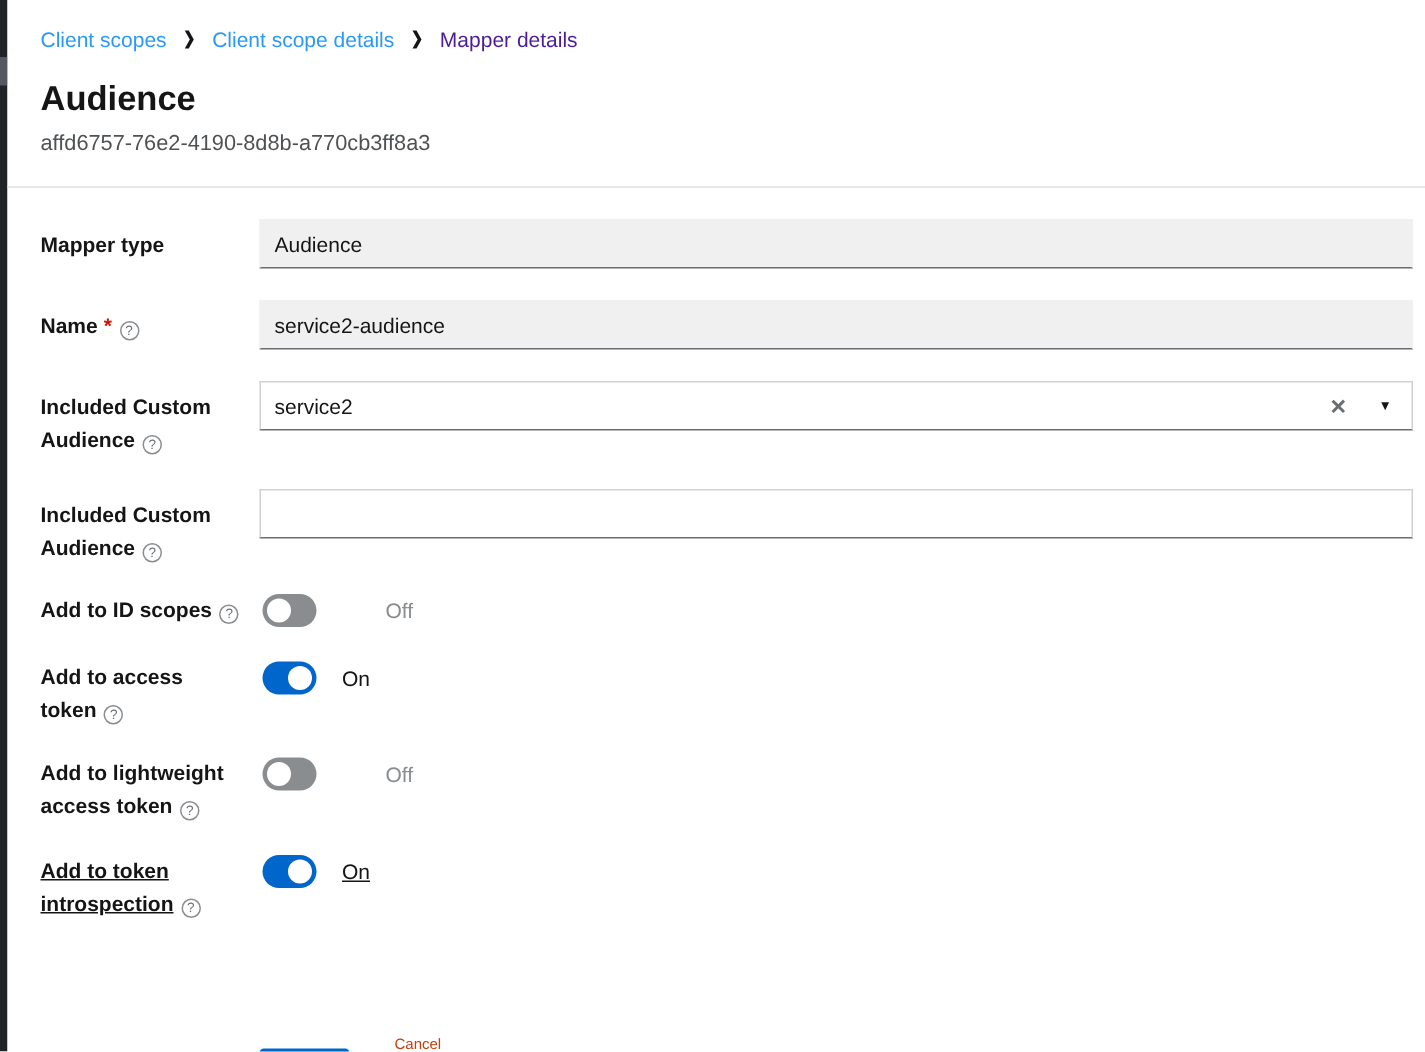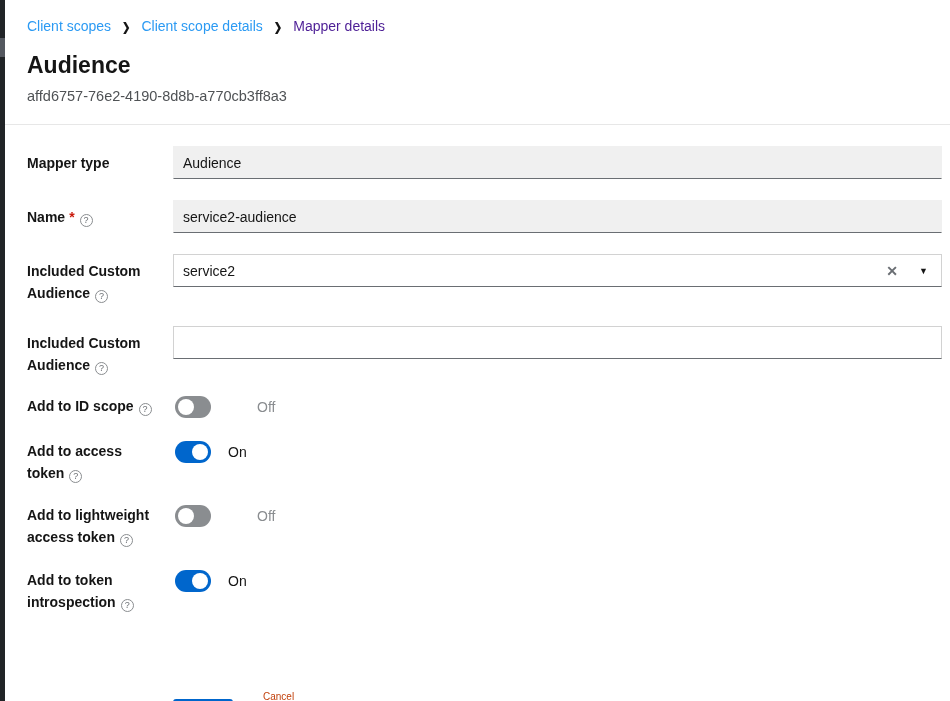--- a/index.html
+++ b/index.html
@@ -132,21 +132,21 @@
     <div class="label-col">
       <span>Included Custom Audience</span><span class="help">?</span>
     </div>
     <div class="control-col">
       <input class="text-input" value="" style="">
     </div>
   </div>
 
   <div class="form-row" style="top:394px;">
     <div class="label-col toggle-lab">
-      <span>Add to ID scope</span><span class="help">?</span>
+      <span>Add to ID scopes</span><span class="help">?</span>
     </div>
     <div class="control-col">
       <div class="toggle-control">
         <span class="switch">
             <span class="knob"></span>
           </span>
         <span class="switch-state off">Off</span>
       </div>
     </div>
   </div>
@@ -172,21 +172,21 @@
     <div class="control-col">
       <div class="toggle-control">
         <span class="switch">
             <span class="knob"></span>
           </span>
         <span class="switch-state off">Off</span>
       </div>
     </div>
   </div>
 
-  <div class="form-row" style="top:568px;">
+  <div class="form-row" style="top:568px;text-decoration:underline;">
     <div class="label-col toggle-lab">
       <span>Add to token introspection</span><span class="help">?</span>
     </div>
     <div class="control-col">
       <div class="toggle-control">
         <span class="switch on">
             <span class="knob"></span>
           </span>
         <span class="switch-state">On</span>
       </div>

